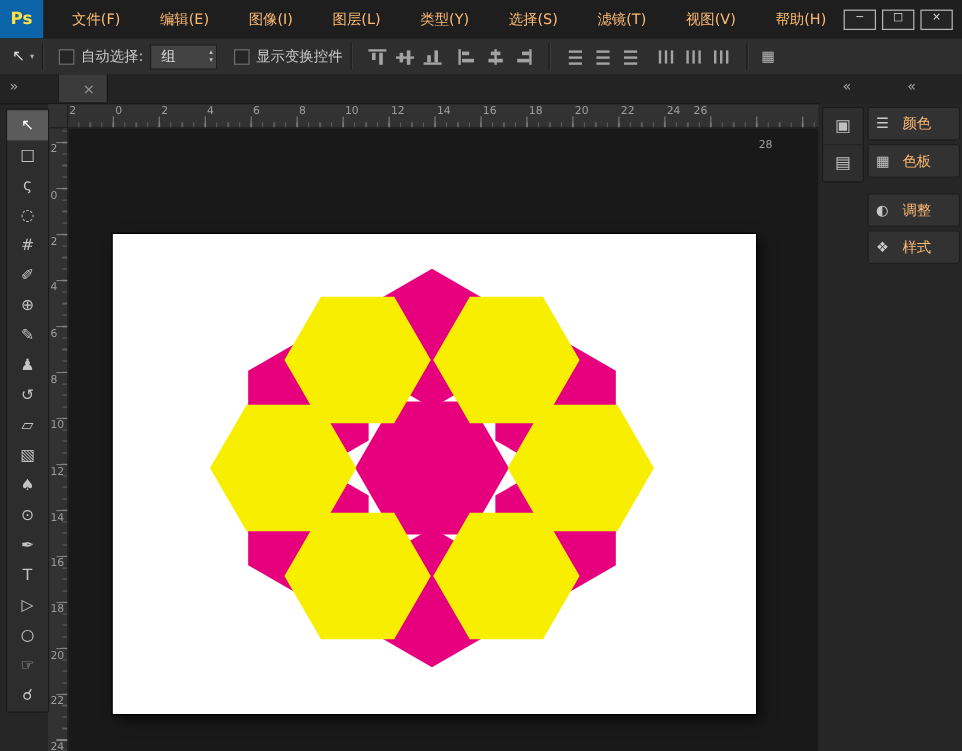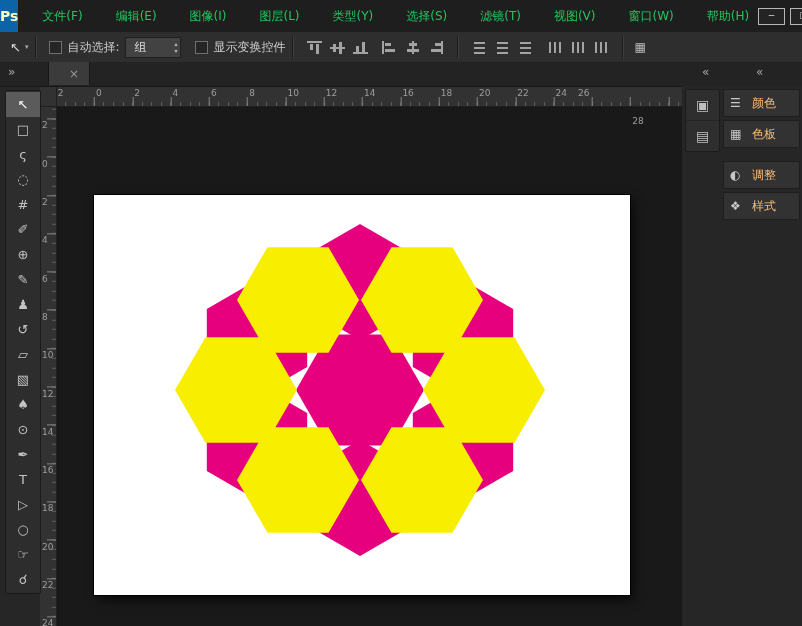--- a/index.html
+++ b/index.html
@@ -4,23 +4,23 @@
 <style>
   html,body{margin:0;padding:0;}
   body{
     width:802px;height:626px;position:relative;overflow:hidden;
     background:#262626;
     font-family:"DejaVu Sans","Liberation Sans",sans-serif;
     user-select:none;
   }
   
   #menubar{position:absolute;top:0;left:0;right:0;height:32px;background:#1e1e1e;display:flex;align-items:center;border-bottom:1px solid #141414;}
-  .logo{width:36px;height:32px;background:#0c64a8;color:#fef9c3;font-weight:bold;font-size:14px;display:flex;align-items:center;justify-content:center;}
+  .logo{width:36px;height:32px;background:#0c64a8;color:#fde047;font-weight:bold;font-size:14px;display:flex;align-items:center;justify-content:center;}
   #menu-items{display:flex;}
-  .menu-item{padding:0 9px;font-size:12px;color:#22c55e;line-height:32px;white-space:nowrap;margin-left:15px;}
+  .menu-item{padding:0 9px;font-size:12px;color:#fdba74;line-height:32px;white-space:nowrap;margin-left:15px;}
   #win-controls{margin-left:auto;display:flex;gap:5px;padding-right:8px;}
   .win-btn{width:25px;height:15px;border:1px solid #b7b7b7;background:#242424;color:#dcdcdc;font-size:9px;line-height:13px;text-align:center;}
   
   #optionsbar{position:absolute;top:32px;left:0;right:0;height:30px;background:#2e2e2e;border-bottom:1px solid #191919;display:flex;align-items:center;font-size:12px;color:#c9c9c9;}
   .sep{width:1px;height:22px;background:#1b1b1b;margin:0 7px;box-shadow:1px 0 0 #3e3e3e;}
   .tool-preset{display:flex;align-items:center;margin-left:10px;color:#ddd;font-size:13px;}
   .tool-preset .dd{font-size:7px;color:#aaa;margin-left:4px;}
   .cb{width:11px;height:11px;background:#252525;border:1px solid #6f6f6f;margin:0 5px 0 6px;flex:none;}
   .opt-label{white-space:nowrap;}
   .dropdown{display:flex;align-items:center;background:#424242;border:1px solid #1f1f1f;height:19px;margin-left:6px;padding-left:8px;width:46px;position:relative;color:#ddd;}
@@ -81,21 +81,20 @@
   <div class="logo">Ps</div>
   <div id="menu-items">
       <span class="menu-item">文件(F)</span>
       <span class="menu-item">编辑(E)</span>
       <span class="menu-item">图像(I)</span>
       <span class="menu-item">图层(L)</span>
       <span class="menu-item">类型(Y)</span>
       <span class="menu-item">选择(S)</span>
       <span class="menu-item">滤镜(T)</span>
       <span class="menu-item">视图(V)</span>
-      <span class="menu-item">窗口(W)</span>
       <span class="menu-item">帮助(H)</span>
     </div>
   <div id="win-controls">
       <span class="win-btn">−</span>
       <span class="win-btn">□</span>
       <span class="win-btn">×</span>
     </div>
 </div>
 
 <div id="optionsbar">

